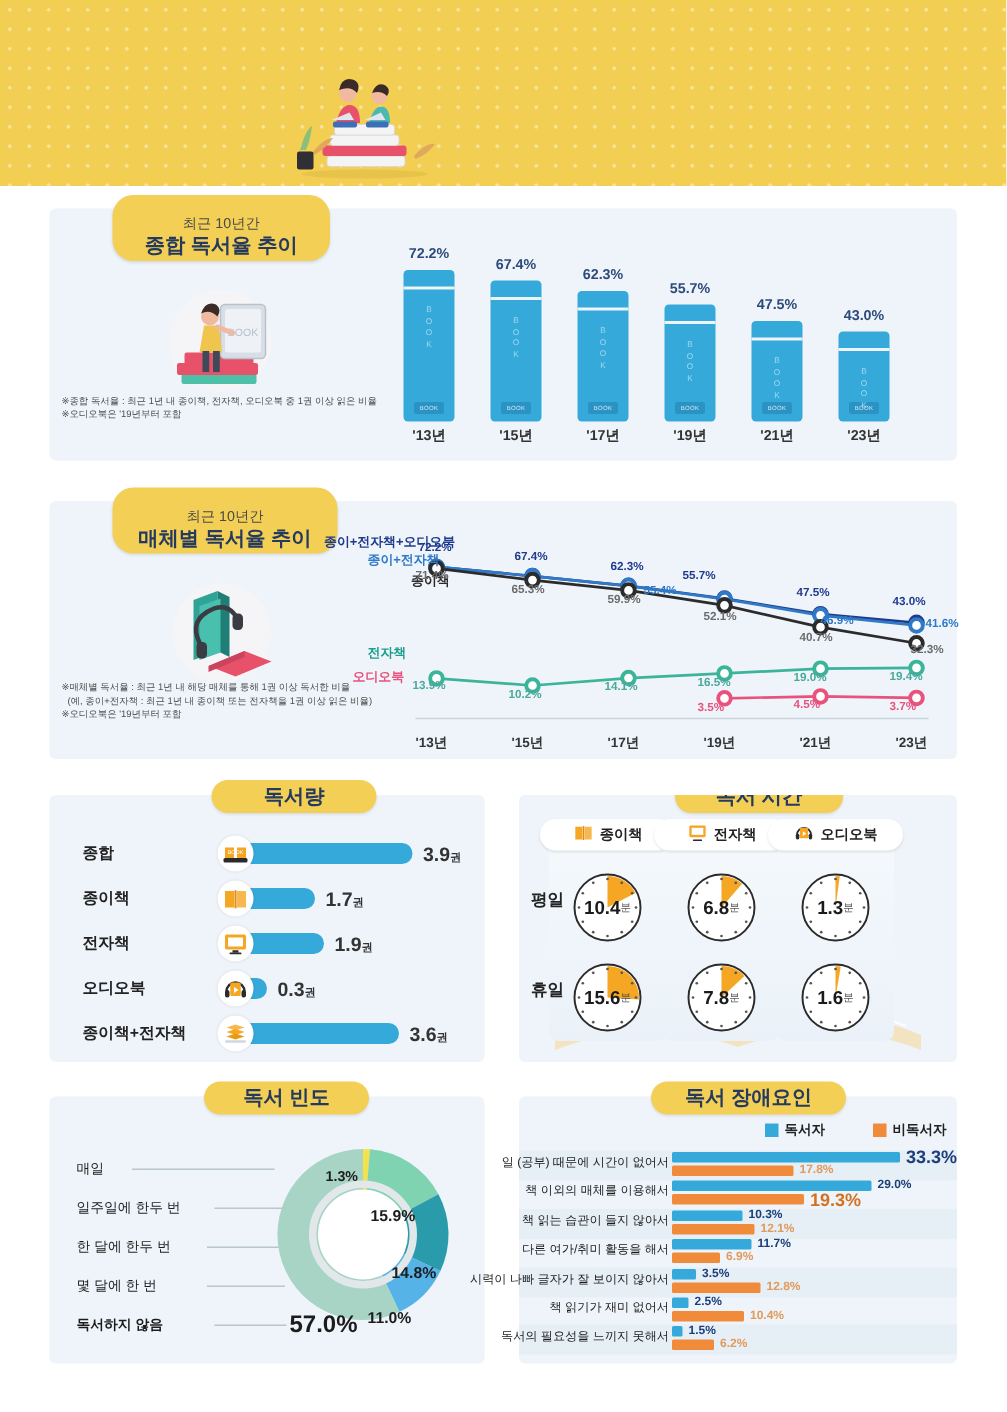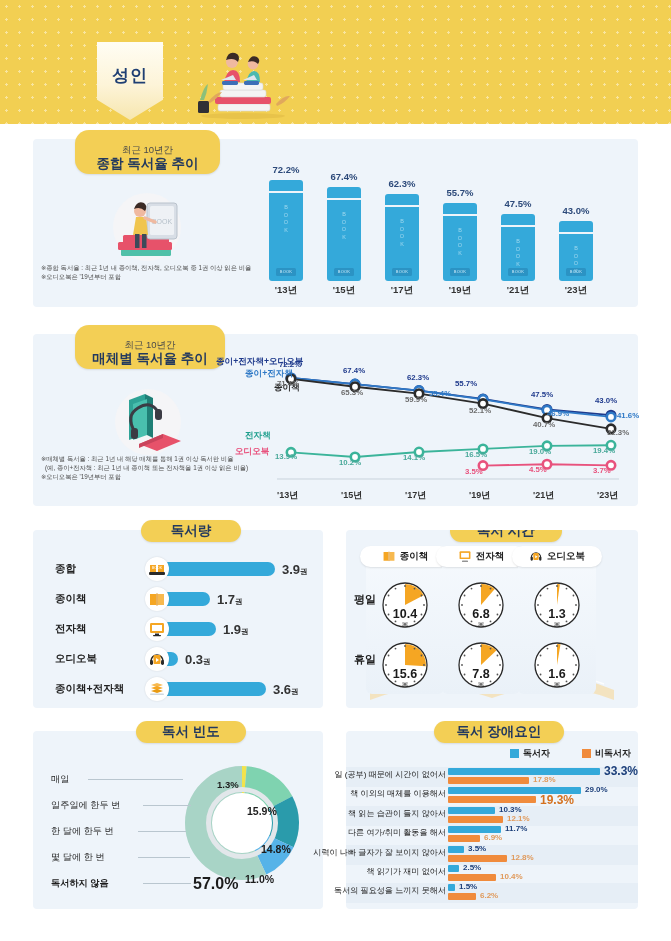--- a/index.html
+++ b/index.html
@@ -92,21 +92,21 @@
   #sec2 .pill { left:42px; top:-9px; width:150px; height:44px; }
   .illus2 { position:absolute; left:72px; top:48px; width:86px; height:86px; }
   .linewrap { position:absolute; left:186px; top:8px; width:410px; height:160px; }
   .linewrap svg { position:absolute; inset:0; }
   .llabel { position:absolute; font-size:8.6px; font-weight:bold; white-space:nowrap; }
   .lval { position:absolute; font-size:7.8px; font-weight:bold; white-space:nowrap; }
   .xlab { position:absolute; bottom:0; font-size:9px; font-weight:bold; color:#333; }
 
   
   #sec3 { left:33px; top:530px; width:290px; height:178px; }
-  #p3 { left:108px; top:-10px; width:100px; height:22px; border-radius:11px; }
+  #p3 { left:108px; top:-10px; width:110px; height:22px; border-radius:11px; }
   .vrow { position:absolute; left:0; width:290px; height:26px; display:flex; align-items:center; }
   .vname { width:112px; text-align:left; padding-left:22px; font-size:10.5px; font-weight:bold; color:#222; }
   .vicon {
     width:24px; height:24px; border-radius:50%; background:#fff; flex:0 0 24px;
     display:flex; align-items:center; justify-content:center;
     box-shadow:0 0 2px rgba(0,0,0,.12); position:relative; z-index:2;
   }
   .vbar { height:14px; background:#34a9da; border-radius:7px; margin-left:-9px; }
   .vval { margin-left:7px; font-size:13px; font-weight:bold; color:#333; }
   .vval i { font-size:7.5px; font-style:normal; }
@@ -121,22 +121,22 @@
   }
   .thead {
     position:absolute; top:-12px; left:-6px; width:90px; height:21px;
     background:#fff; border-radius:11px; display:flex; align-items:center;
     justify-content:center; gap:4px; box-shadow:0 1px 2px rgba(0,0,0,.10);
     font-size:9.5px; font-weight:bold; color:#222;
   }
   .rowlab { position:absolute; left:8px; font-size:11px; font-weight:bold; color:#222; }
   .clock { position:absolute; width:46px; height:46px; }
   .clock .ctxt {
-    position:absolute; inset:0; display:flex; flex-direction:column;
-    align-items:center; justify-content:flex-end; line-height:1;
+    position:absolute; inset:0; display:flex; flex-direction:row;
+    align-items:center; justify-content:center; line-height:1;
   }
   .clock .cnum { font-size:12.5px; font-weight:bold; color:#1b1b1b; }
   .clock .cunit { font-size:7px; color:#555; margin-top:1px; }
 
   
   #sec5 { left:33px; top:731px; width:290px; height:178px; }
   #p5 { left:103px; top:-10px; width:110px; height:22px; border-radius:11px; }
   .dlab { position:absolute; font-size:9.2px; color:#1c1c1c; white-space:nowrap; }
   .dlab.bold { font-weight:bold; }
   .dleader { position:absolute; height:1px; background:#b9c6cf; }
@@ -155,23 +155,20 @@
   .bbar.r { background:#34a9da; top:1px; }
   .bbar.n { background:#f08b3c; top:10px; }
   .bval { position:absolute; font-weight:bold; white-space:nowrap; }
 </style>
 </head>
 <body>
 
 <div class="page">
 
   <div class="header">
-    <div class="ribbon">
-      <span>성인</span>
-    </div>
 
     <svg class="hero-art" viewBox="0 0 115 76">
       <ellipse cx="63" cy="72" rx="42" ry="3" fill="#e8c34a"></ellipse>
       <rect x="38" y="60" width="52" height="7" rx="2" fill="#f4f4f4" stroke="#d8d8d8" stroke-width=".6"></rect>
       <rect x="35" y="53" width="56" height="7" rx="2" fill="#e7526a"></rect>
       <rect x="40" y="46" width="46" height="7" rx="2" fill="#f4f4f4" stroke="#d8d8d8" stroke-width=".6"></rect>
       <rect x="43" y="39" width="40" height="7" rx="2" fill="#f4f4f4" stroke="#d8d8d8" stroke-width=".6"></rect>
       <g>
         <path d="M44 38 q3 -12 9 -12 q7 0 7 12 z" fill="#e7526a"></path>
         <circle cx="52" cy="18" r="6" fill="#f0b9a0"></circle>

